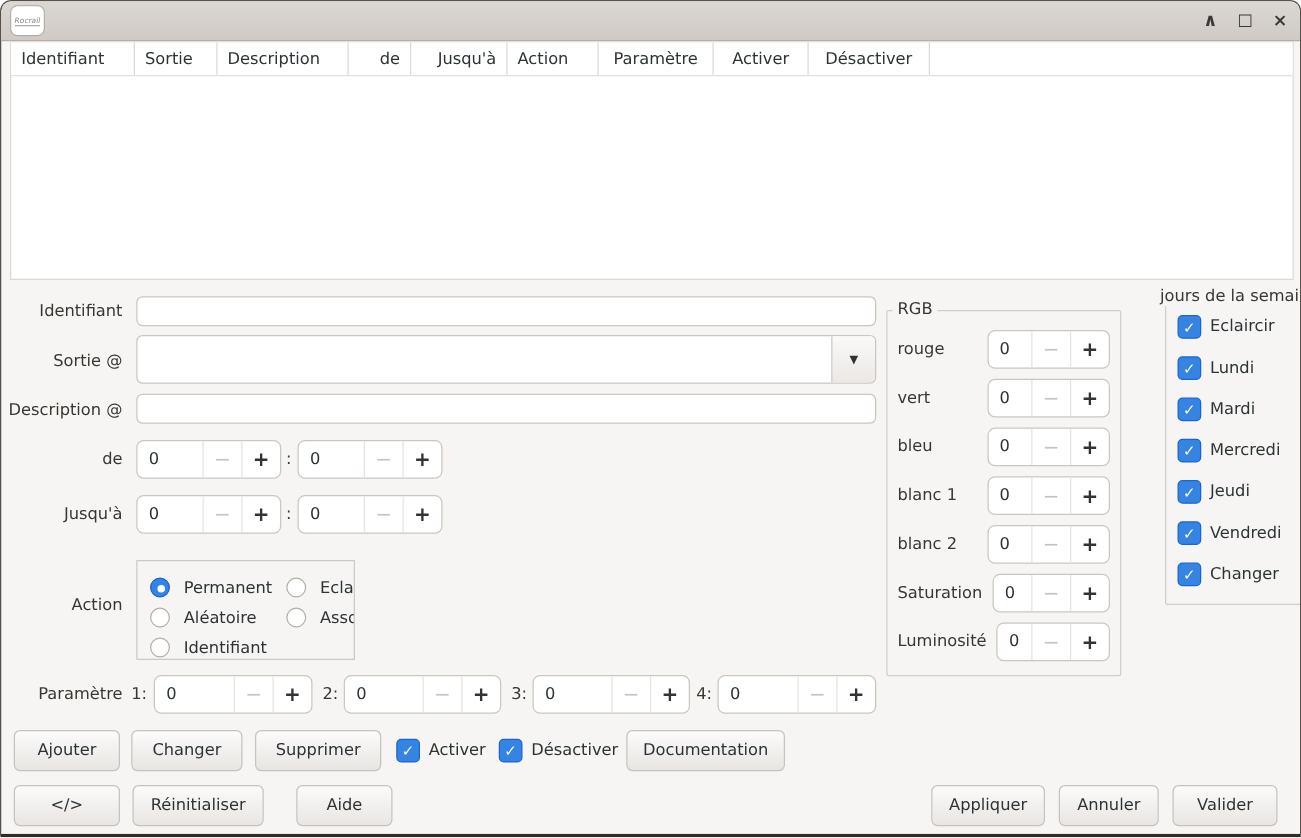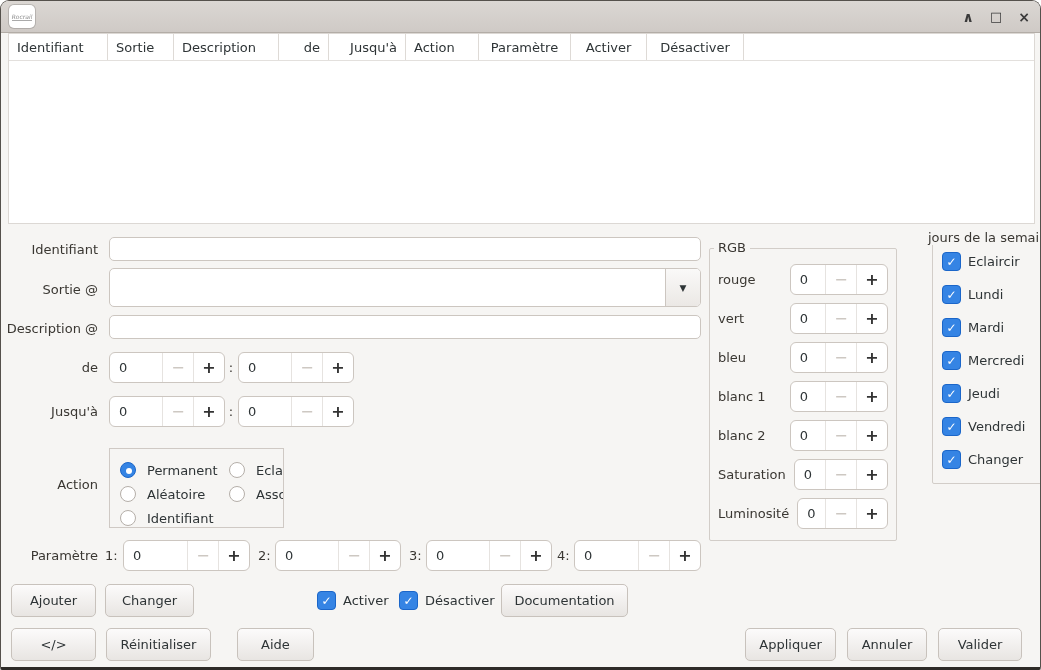--- a/index.html
+++ b/index.html
@@ -286,20 +286,21 @@
       <span>Vendredi</span>
     </div>
     <div class="check-item" style="left:9px;top:211px">
       <span class="checkbox">✓</span>
       <span>Changer</span>
     </div>
   </div>
 
   <div class="gbtn" style="left:10px;top:583px;width:85px">Ajouter</div>
   <div class="gbtn" style="left:104px;top:583px;width:89px">Changer</div>
+  <div class="gbtn" style="left:203px;top:583px;width:101px">Supprimer</div>
   <div class="check-item" style="left:316px;top:590px">
     <span class="checkbox">✓</span>
     <span>Activer</span>
   </div>
   <div class="check-item" style="left:398px;top:590px">
     <span class="checkbox">✓</span>
     <span>Désactiver</span>
   </div>
   <div class="gbtn" style="left:500px;top:583px;width:127px">Documentation</div>
 

